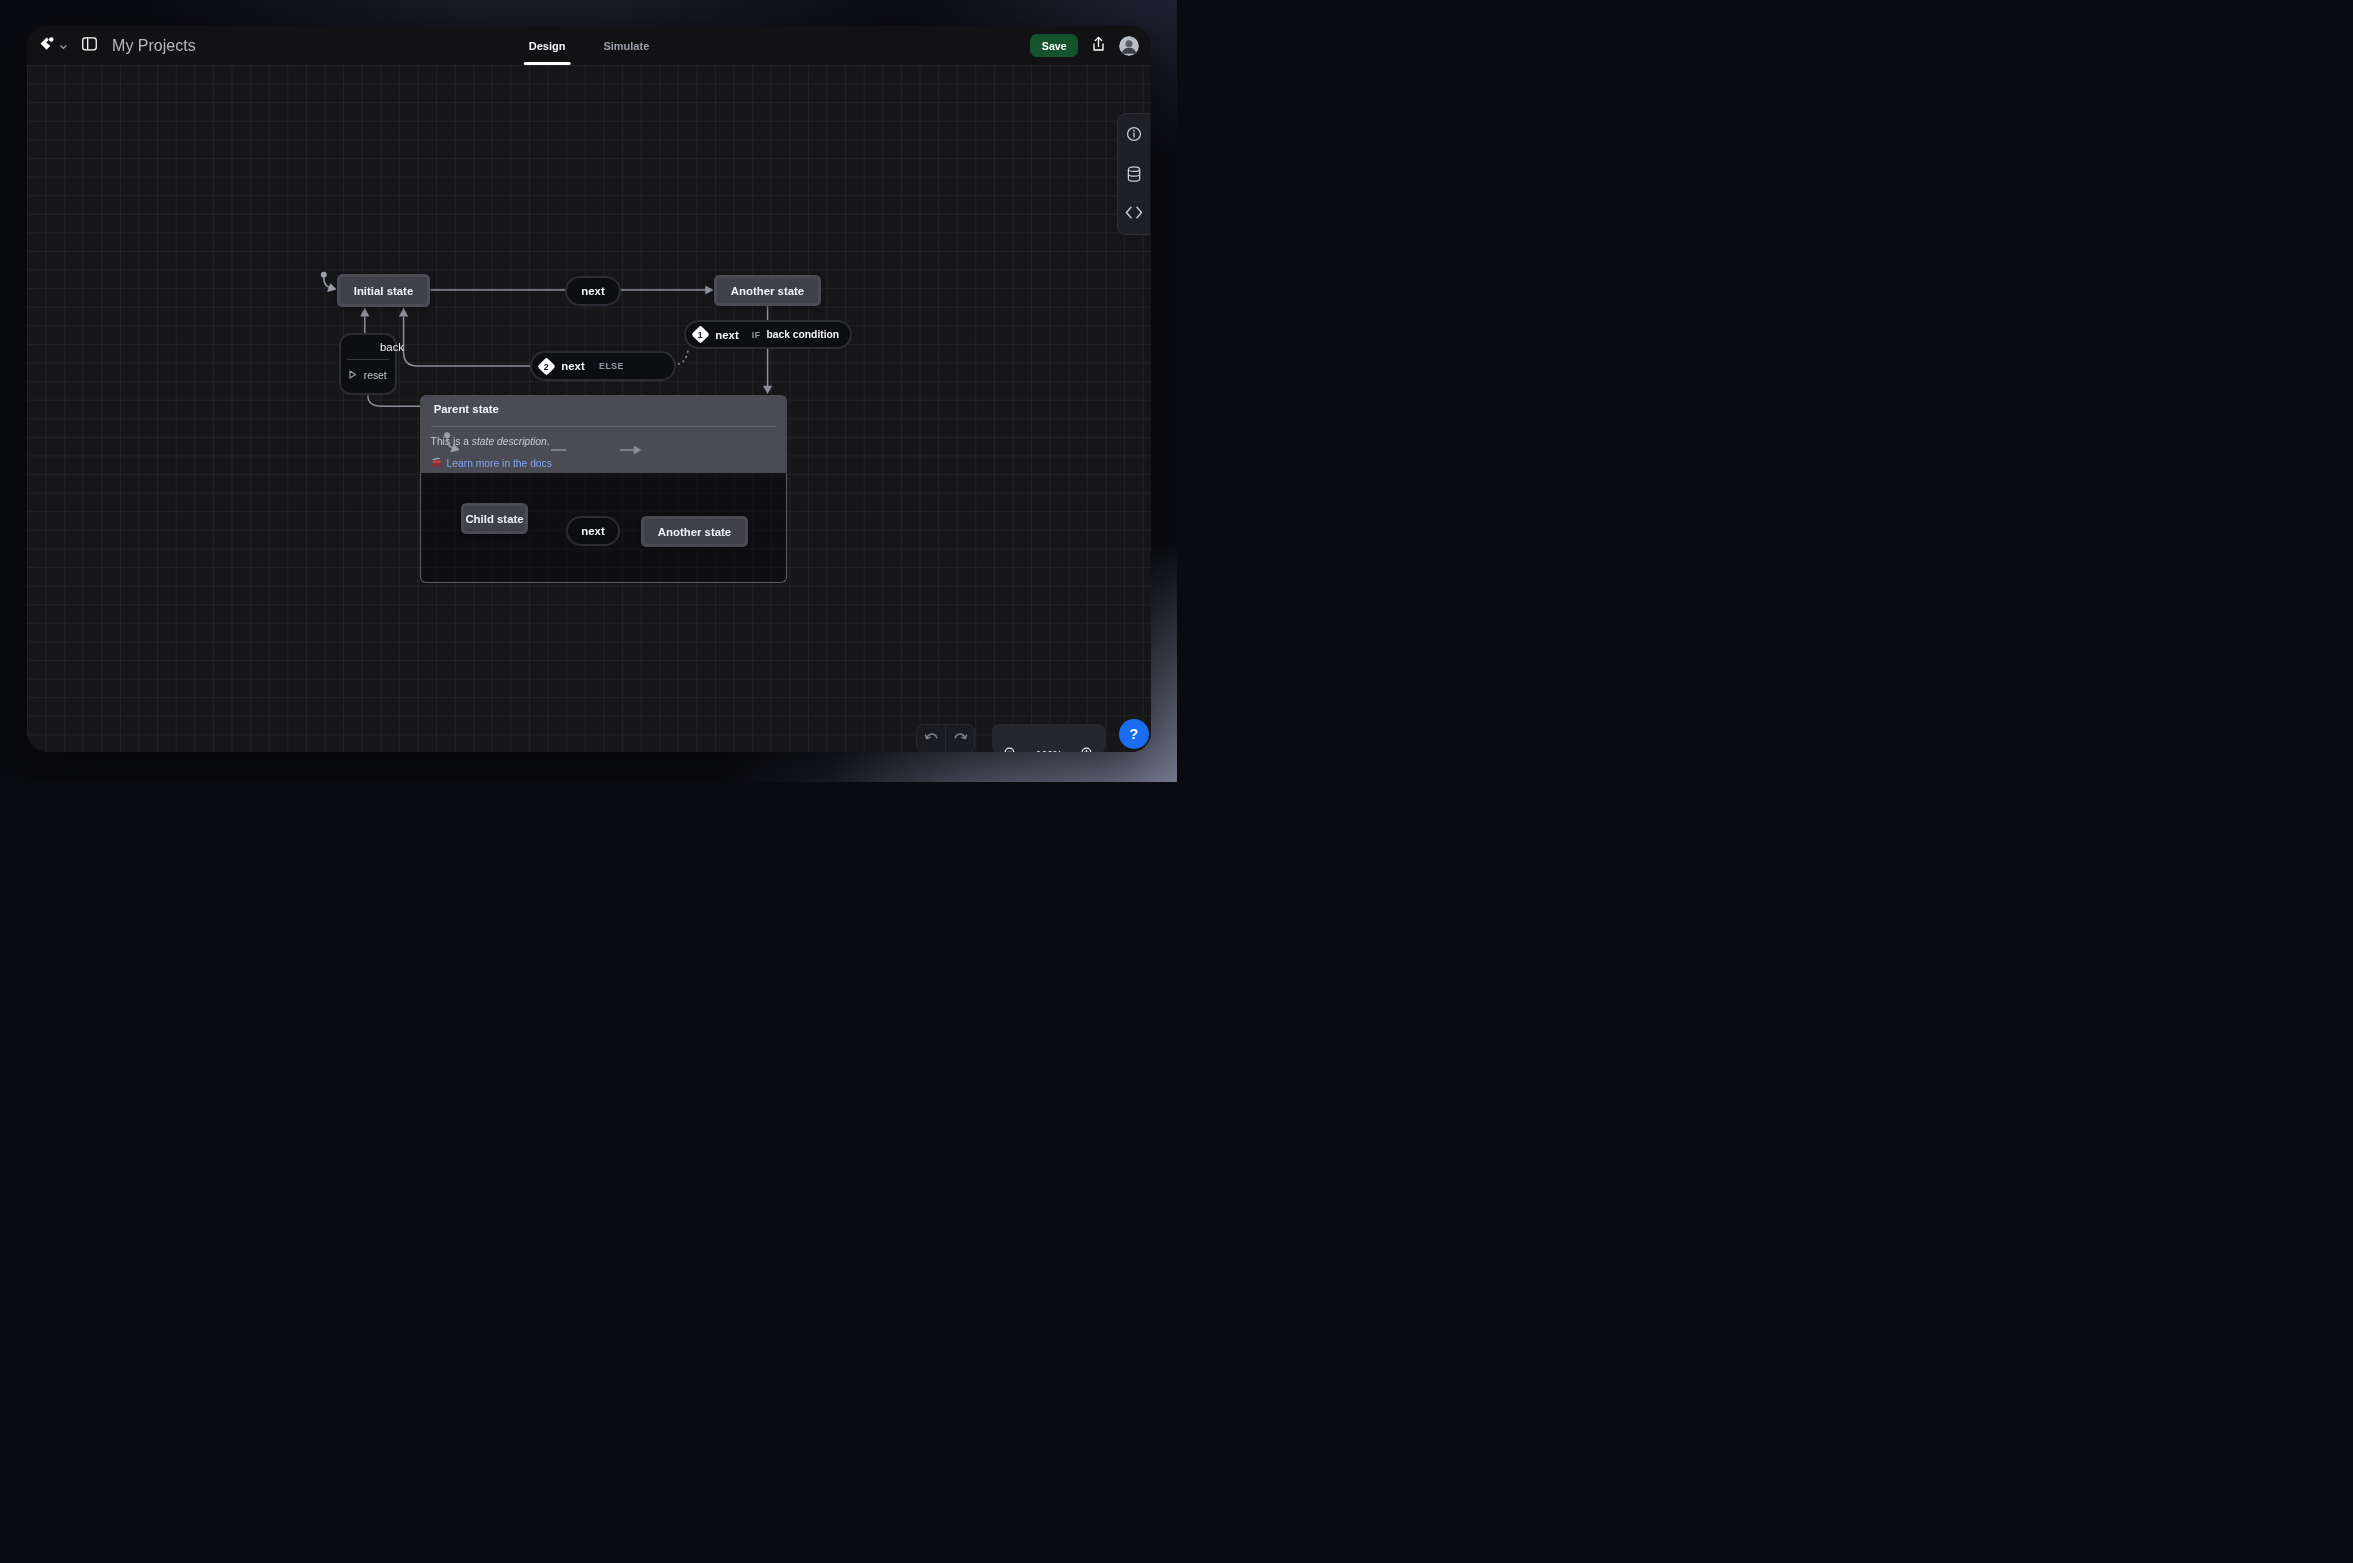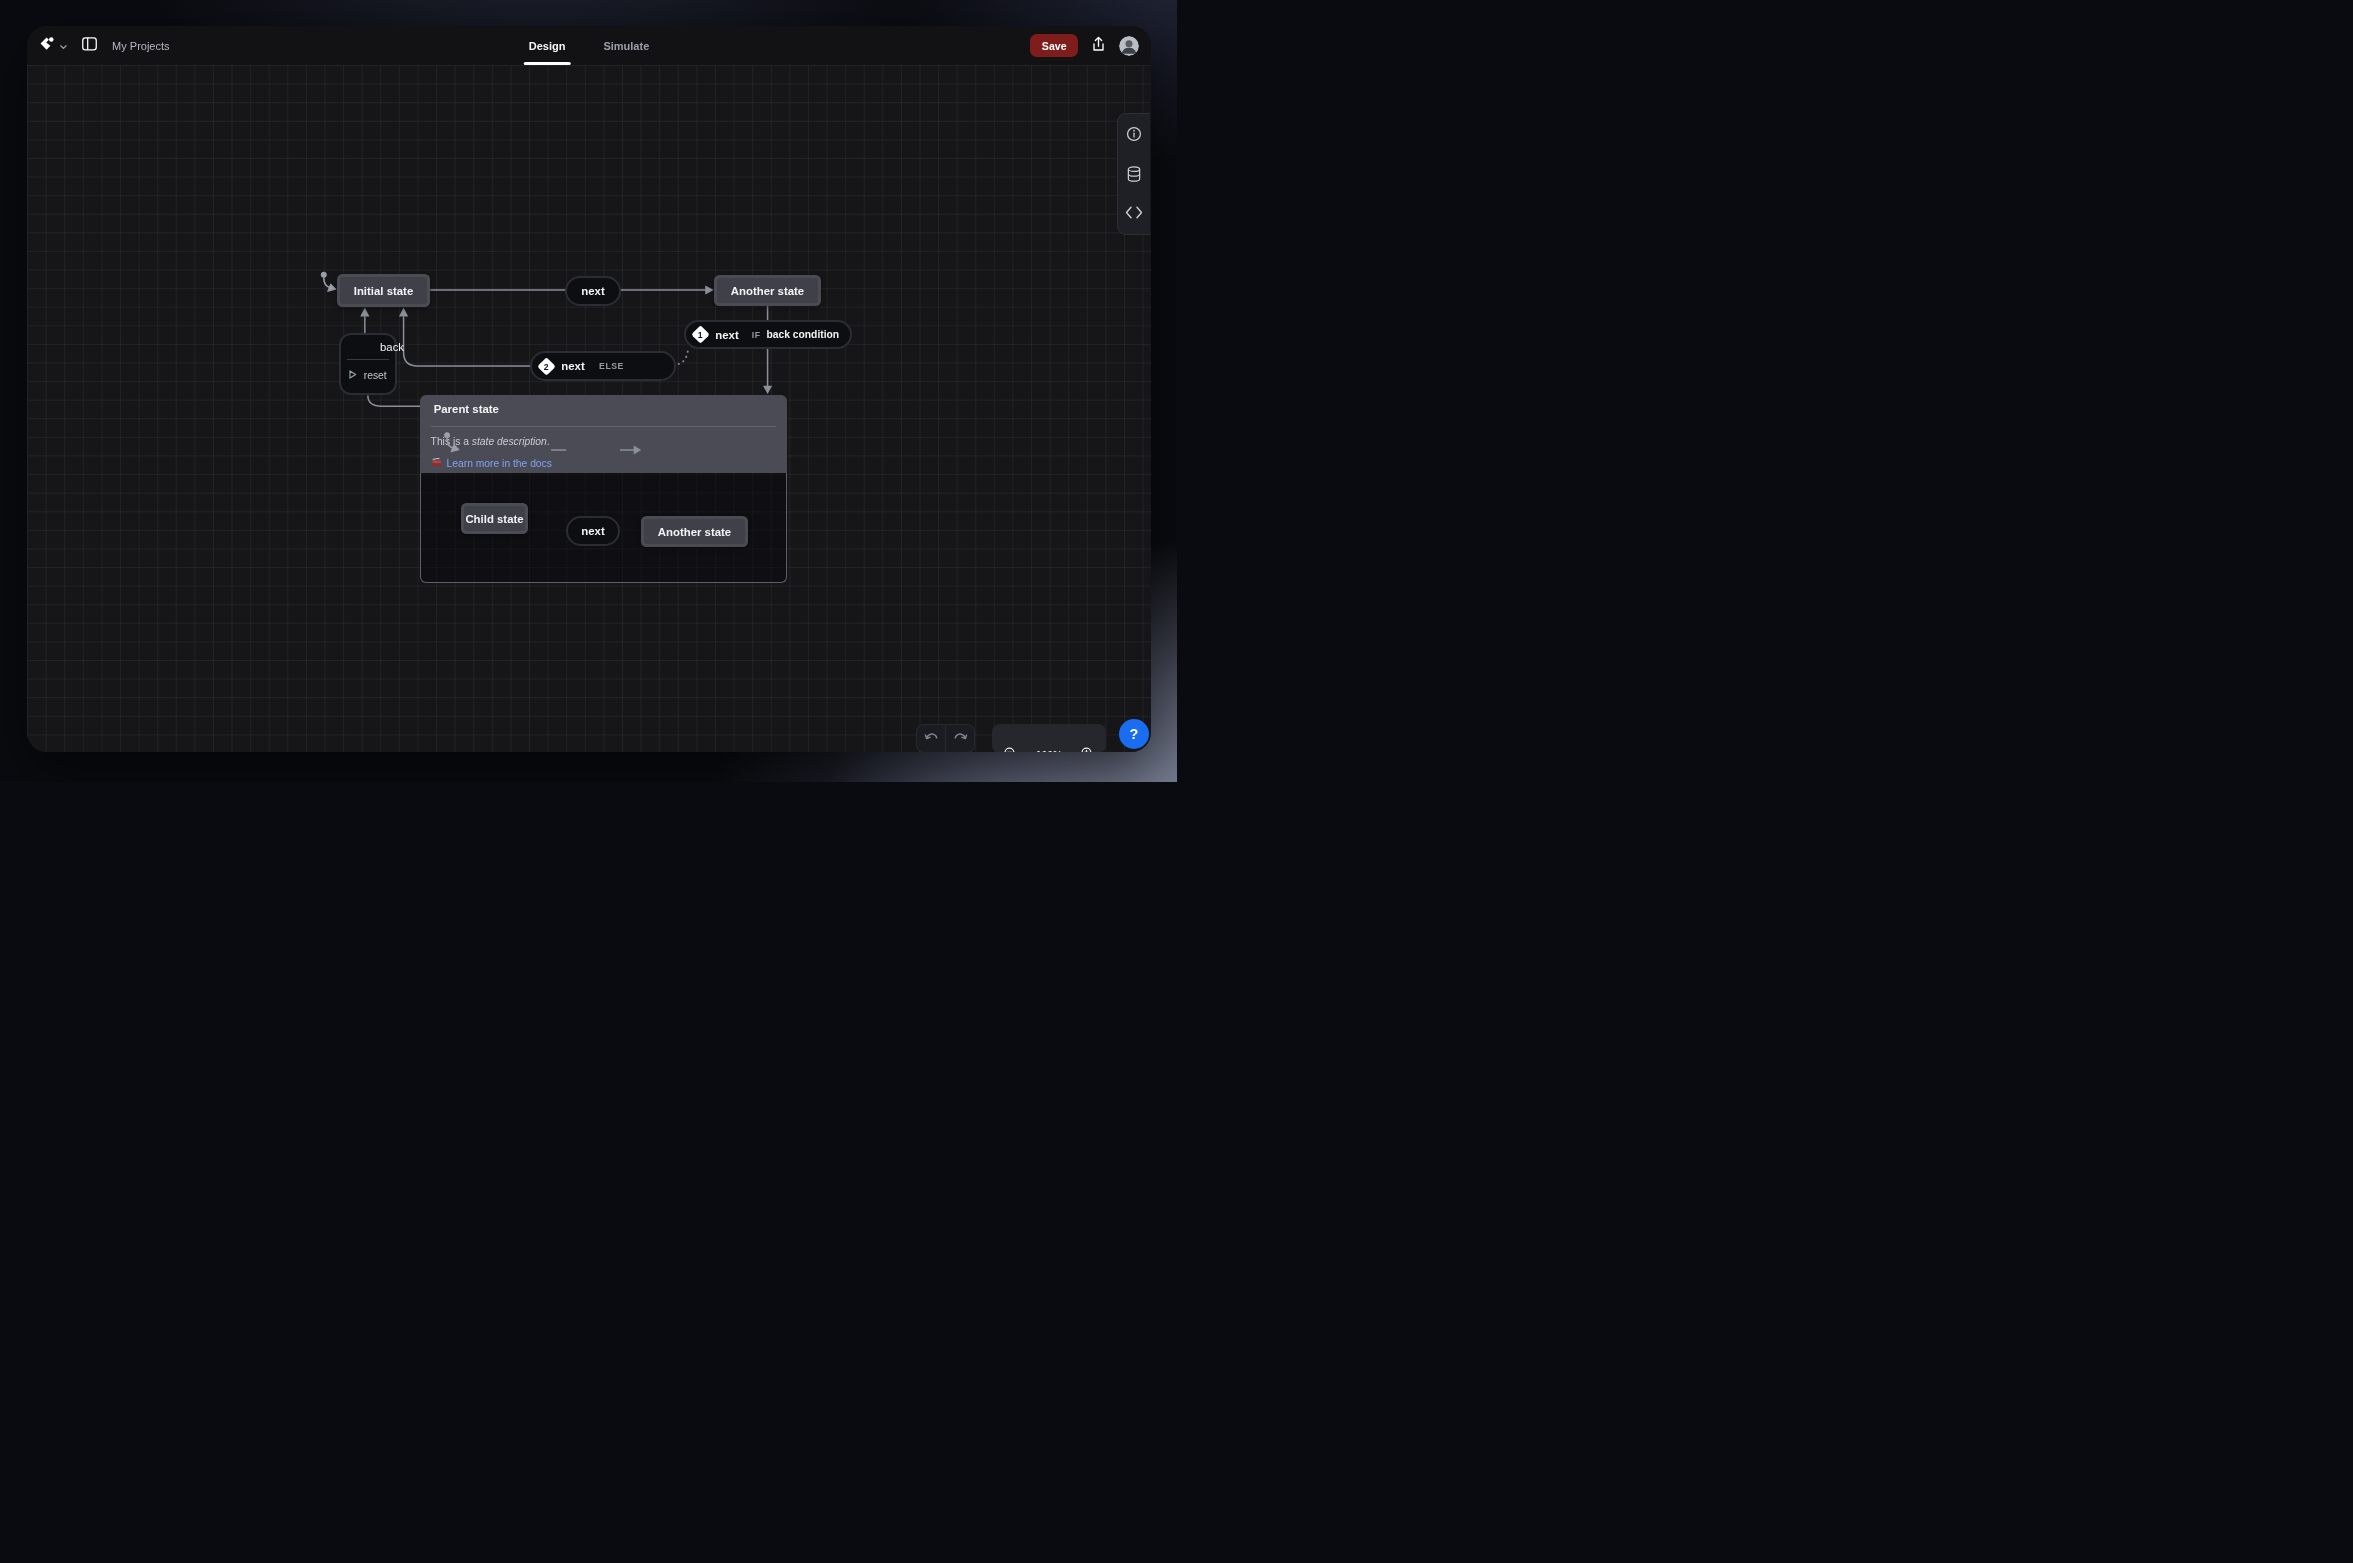--- a/index.html
+++ b/index.html
@@ -20,27 +20,27 @@
     box-shadow:0 18px 53px rgba(0,0,0,0.55);
   }
   
   .topbar {
     position:absolute; left:0; top:0; width:100%; height:39px; background:#121215;
     display:flex; align-items:center; z-index:30;
   }
   .tb-left { display:flex; align-items:center; gap:15px; padding-left:12px; }
   .brand { display:flex; align-items:center; gap:4.6px; cursor:pointer; }
   .icon-btn { display:flex; align-items:center; justify-content:center; background:none; border:none; cursor:pointer; }
-  .nav-project { color:#b6b9c0; font-size:11px; }
+  .nav-project { color:#b6b9c0; font-size:16px; }
   .tabs { position:absolute; left:50%; top:0; transform:translateX(-50%); height:39px; display:flex; gap:38px;justify-content:flex-end; }
   .tab { position:relative; display:flex; align-items:center; height:100%; font-size:11px; color:#9aa0a8; font-weight:600; cursor:pointer; }
   .tab.active { color:#f7f8f9; font-weight:700; }
   .tab.active .tab-underline { position:absolute; left:-5.3px; right:-5.3px; bottom:0; height:3px; background:#fff; border-radius:2.3px; }
   .tb-right { margin-left:auto; display:flex; align-items:center; gap:13px; padding-right:12px; }
-  .save-btn { background:#7f1d1d; color:#fff; border:none; border-radius:6.8px; height:23px; padding:0 11.4px; font-size:10.6px; font-weight:700; font-family:inherit; cursor:pointer; }
+  .save-btn { background:#14532d; color:#fff; border:none; border-radius:6.8px; height:23px; padding:0 11.4px; font-size:10.6px; font-weight:700; font-family:inherit; cursor:pointer; }
   .avatar { width:20px; height:20px; border-radius:50%; overflow:hidden; cursor:pointer; }
   
   .canvas {
     position:absolute; left:0; top:39px; width:1124px; height:687px; background:#161619;
     background-image:
       linear-gradient(rgba(255,255,255,0.05) 0.8px, transparent 0.8px),
       linear-gradient(90deg, rgba(255,255,255,0.05) 0.8px, transparent 0.8px);
     background-size:18.6px 18.6px;
   }
   .edges { position:absolute; left:0; top:0; pointer-events:none; }

